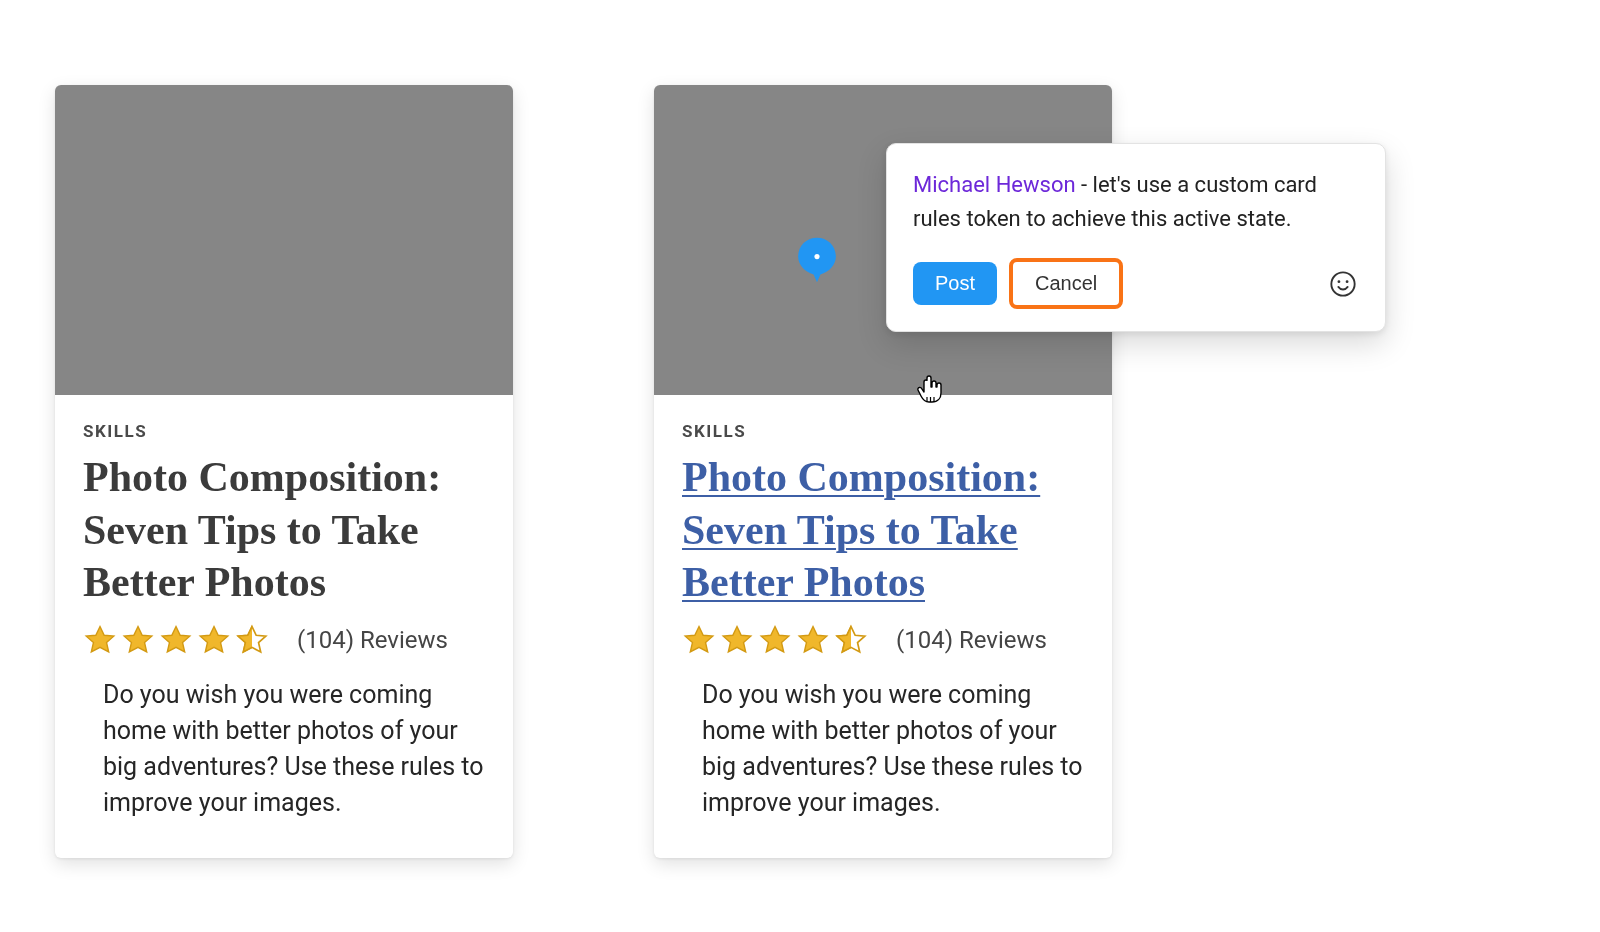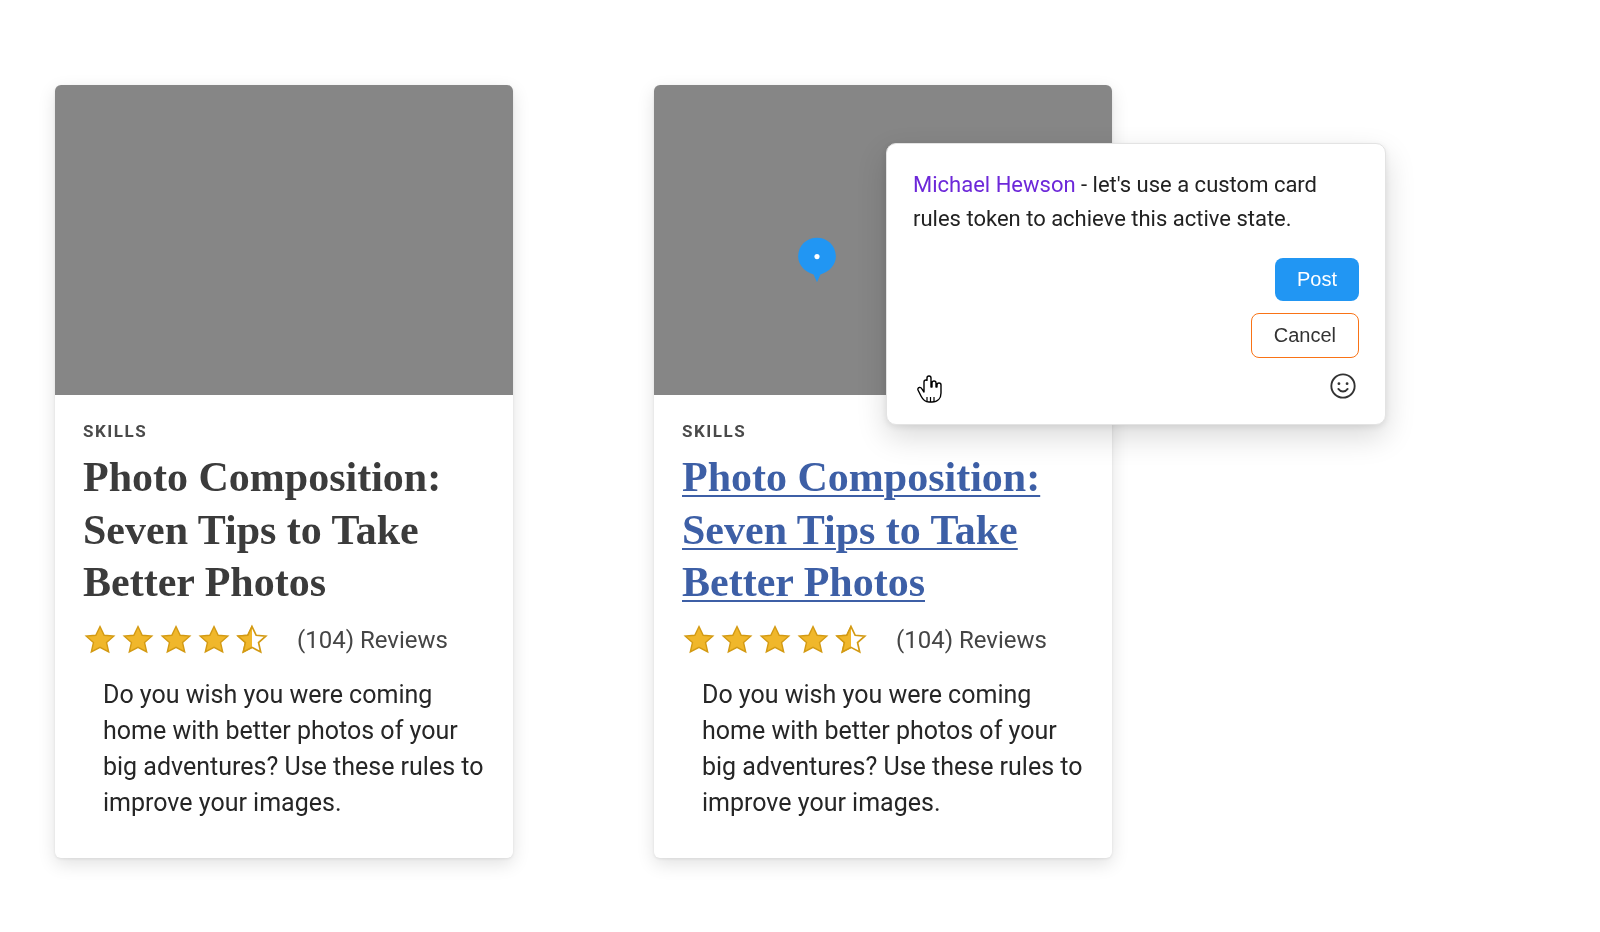--- a/index.html
+++ b/index.html
@@ -82,34 +82,33 @@
   }
   .popover-text {
     font-size: 22px;
     line-height: 1.55;
     color: #222;
     margin-bottom: 22px;
   }
   .mention { color: #6d28d9; }
   .popover-actions {
     display: flex;
-    align-items: flex-end;
+    align-items: center;
     gap: 12px;
-    flex-direction: column;
   }
   .btn {
     font-size: 20px;
     font-weight: 500;
     padding: 10px 22px;
     border-radius: 8px;
     border: none;
     cursor: pointer;
   }
   .btn-primary { background: #2196f3; color: #fff; }
-  .btn-secondary { background: #fff; color: #333; border: 1px solid #f97316; }
+  .btn-secondary { background: #fff; color: #333; border: 4px solid #f97316; }
   .emoji-btn {
     margin-left: auto;
     width: 32px;
     height: 32px;
     background: none;
     border: none;
     cursor: pointer;
     display: flex;
     align-items: center;
     justify-content: center;

